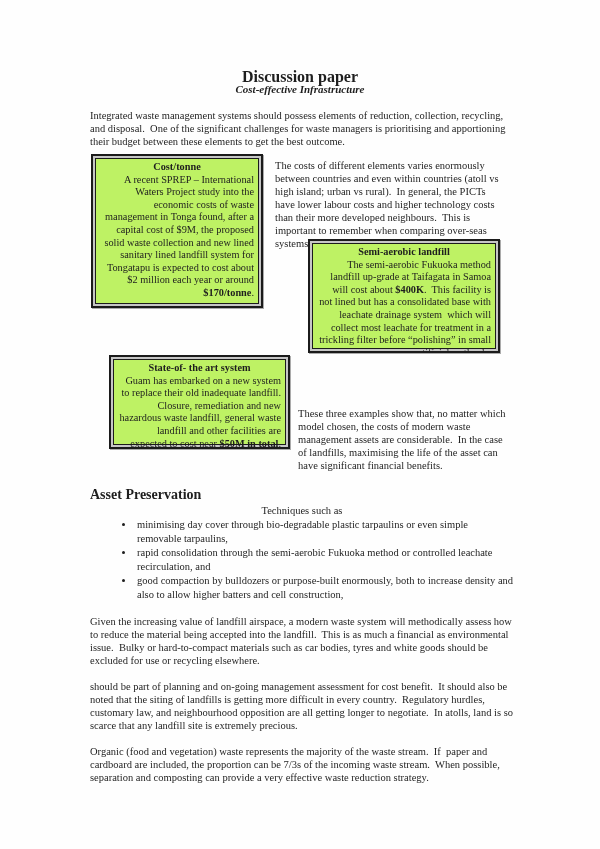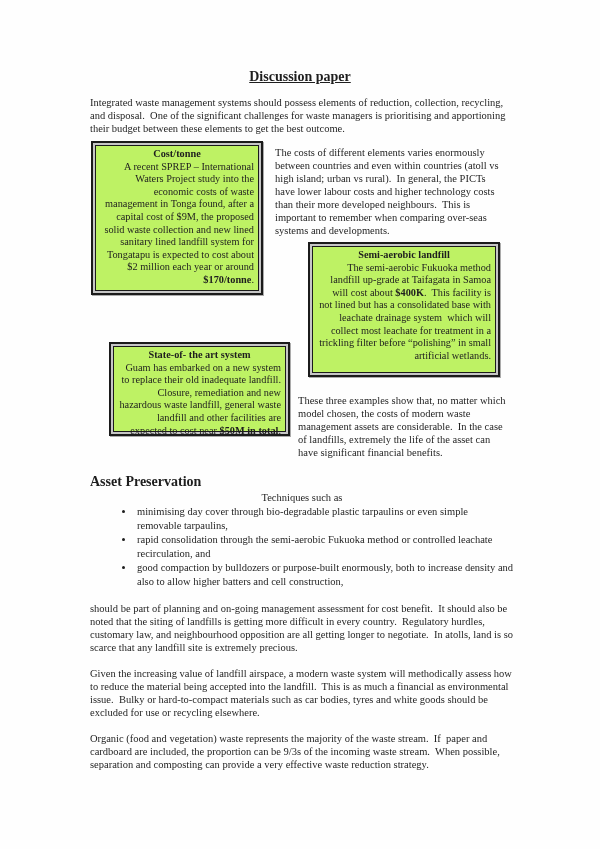--- a/index.html
+++ b/index.html
@@ -13,21 +13,21 @@
     font-family: "Liberation Serif", "DejaVu Serif", serif;
     color: #1e1e1e;
     font-size: 10.5px;
     line-height: 13px;
     overflow: hidden;
   }
   .title-block {
     padding-top: 70px;
     text-align: center;
   }
-  .doc-title { font-weight: bold; font-size: 14px; line-height: 13px; text-decoration: underline; }
+  .doc-title { font-weight: bold; font-size: 16px; line-height: 13px; }
   .doc-subtitle { font-weight: bold; font-style: italic; font-size: 11px; line-height: 13px; }
 
   .body-col { margin-left: 90px; margin-right: 86px; }
 
   p.doc-par { white-space: pre-wrap; text-align: left; }
   .intro { margin-top: 13px; }
 
   .figures {
     position: relative;
     height: 332px;
@@ -71,56 +71,57 @@
   }
   .par-gap { margin-top: 13px; }
 </style>
 </head>
 <body>
 
 <div class="page">
 
   <div class="title-block">
     <div class="doc-title">Discussion paper</div>
+    <div class="doc-subtitle">Cost-effective Infrastructure</div>
   </div>
 
   <div class="body-col">
     <p class="doc-par intro">Integrated waste management systems should possess elements of reduction, collection, recycling, and disposal.  One of the significant challenges for waste managers is prioritising and apportioning their budget between these elements to get the best outcome.</p>
   </div>
 
   <div class="figures">
 
     <div class="callout abs" style="left:91px; top:0; width:172px; height:154px;">
       <div class="callout-title">Cost/tonne</div>
       <div class="callout-body"><span>A recent SPREP – International Waters Project study into the economic costs of waste management in Tonga found, after a capital cost of $9M, the proposed solid waste collection and new lined sanitary lined landfill system for Tongatapu is expected to cost about $2 million each year or around </span><b>$170/tonne</b><span>.</span></div>
     </div>
 
     <div class="flow-text abs" style="left:275px; top:5px; width:231px;">The costs of different elements varies enormously between countries and even within countries (atoll vs high island; urban vs rural).  In general, the PICTs have lower labour costs and higher technology costs than their more developed neighbours.  This is important to remember when comparing over-seas systems and developments.</div>
 
-    <div class="callout abs" style="left:308px; top:101px; width:192px; height:135px;">
+    <div class="callout abs" style="left:308px; top:85px; width:192px; height:114px;">
       <div class="callout-title">Semi-aerobic landfill</div>
       <div class="callout-body"><span>The semi-aerobic Fukuoka method landfill up-grade at Taifagata in Samoa will cost about </span><b>$400K</b><span>.  This facility is not lined but has a consolidated base with leachate drainage system  which will collect most leachate for treatment in a trickling filter before “polishing” in small artificial wetlands.</span></div>
     </div>
 
     <div class="callout abs" style="left:109px; top:201px; width:181px; height:94px;">
       <div class="callout-title">State-of- the art system</div>
       <div class="callout-body"><span>Guam has embarked on a new system to replace their old inadequate landfill. Closure, remediation and new hazardous waste landfill, general waste landfill and other facilities are expected to cost near </span><b>$50M in total</b><span>.</span></div>
     </div>
 
-    <div class="flow-text abs" style="left:298px; top:253px; width:214px;">These three examples show that, no matter which model chosen, the costs of modern waste management assets are considerable.  In the case of landfills, extremely the life of the asset can have significant financial benefits.</div>
+    <div class="flow-text abs" style="left:298px; top:253px; width:214px;">These three examples show that, no matter which model chosen, the costs of modern waste management assets are considerable.  In the case of landfills, maximising the life of the asset can have significant financial benefits.</div>
 
   </div>
 
   <div class="body-col">
     <h2 class="section-heading">Asset Preservation</h2>
     <div class="lead-line">Techniques such as</div>
     <ul class="techniques">
       <li>minimising day cover through bio-degradable plastic tarpaulins or even simple removable tarpaulins,</li>
       <li>rapid consolidation through the semi-aerobic Fukuoka method or controlled leachate recirculation, and</li>
       <li>good compaction by bulldozers or purpose-built enormously, both to increase density and also to allow higher batters and cell construction,</li>
     </ul>
 
+    <p class="doc-par par-gap">Given the increasing value of landfill airspace, a modern waste system will methodically assess how to reduce the material being accepted into the landfill.  This is as much a financial as environmental issue.  Bulky or hard-to-compact materials such as car bodies, tyres and white goods should be excluded for use or recycling elsewhere.</p>
     <p class="doc-par par-gap">should be part of planning and on-going management assessment for cost benefit.  It should also be noted that the siting of landfills is getting more difficult in every country.  Regulatory hurdles, customary law, and neighbourhood opposition are all getting longer to negotiate.  In atolls, land is so scarce that any landfill site is extremely precious.</p>
-    <p class="doc-par par-gap">Given the increasing value of landfill airspace, a modern waste system will methodically assess how to reduce the material being accepted into the landfill.  This is as much a financial as environmental issue.  Bulky or hard-to-compact materials such as car bodies, tyres and white goods should be excluded for use or recycling elsewhere.</p>
-    <p class="doc-par par-gap">Organic (food and vegetation) waste represents the majority of the waste stream.  If  paper and cardboard are included, the proportion can be 9/3s of the incoming waste stream.  When possible, separation and composting can provide a very effective waste reduction strategy.</p>
+    <p class="doc-par par-gap">Organic (food and vegetation) waste represents the majority of the waste stream.  If  paper and cardboard are included, the proportion can be 7/3s of the incoming waste stream.  When possible, separation and composting can provide a very effective waste reduction strategy.</p>
   </div>
 
 </div>
 
 </body></html>

